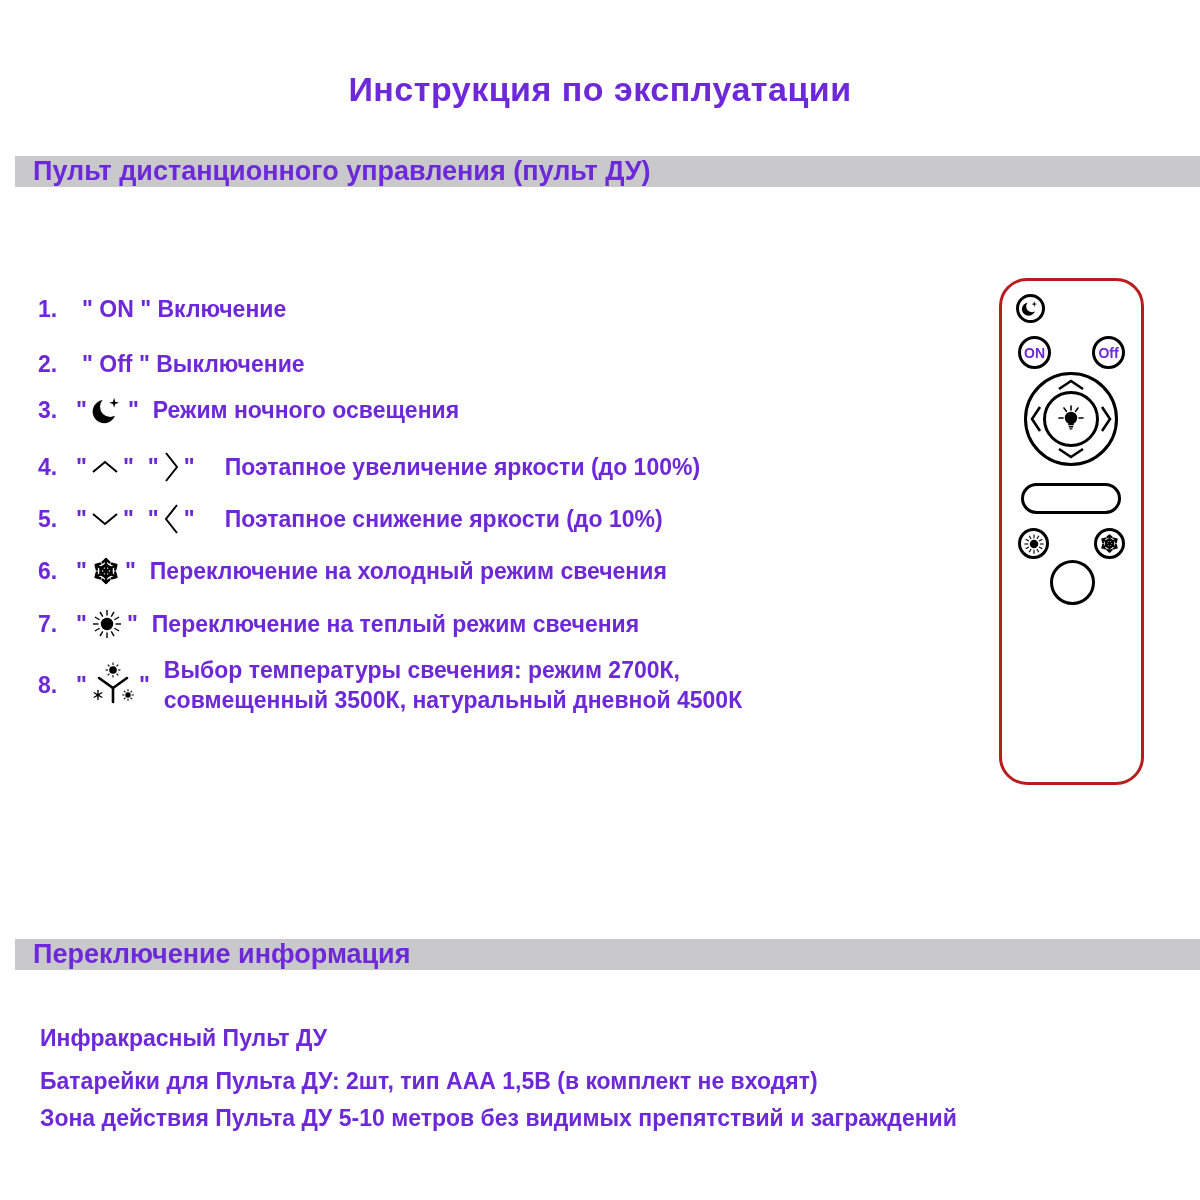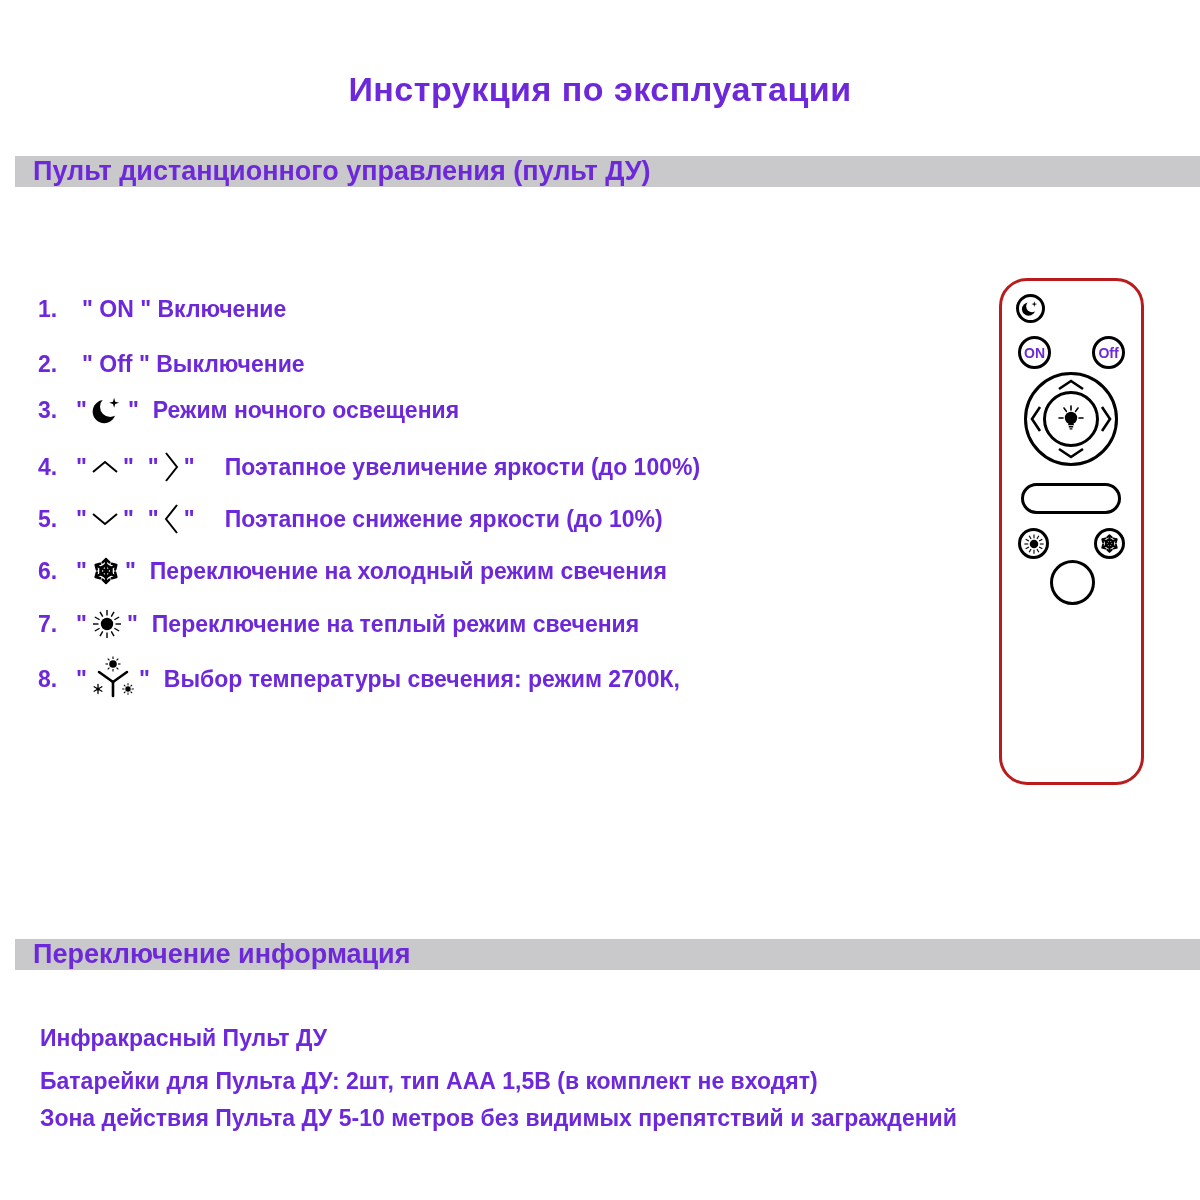--- a/index.html
+++ b/index.html
@@ -227,20 +227,21 @@
               <line y1="-3.6" y2="-5.8" transform="rotate(225)"></line>
             <line y1="-3.6" y2="-5.8" transform="rotate(270)"></line>
               <line y1="-3.6" y2="-5.8" transform="rotate(315)"></line>
           </g>
         </g>
       </svg>
     </span>
     <span class="q">"</span>
     <div class="two-line">
       <span>Выбор температуры свечения: режим 2700К,</span><br>
+      <span>совмещенный 3500К, натуральный дневной 4500К</span>
     </div>
   </div>
 
   <div class="remote">
 
     <div class="rc btn-moon">
       <span class="ic">
         <svg width="19" height="19" viewBox="0 0 30 30">
           <circle cx="12" cy="16" r="10.5" fill="#000"></circle>
           <circle cx="17.5" cy="11.5" r="9.3" fill="#fff"></circle>

